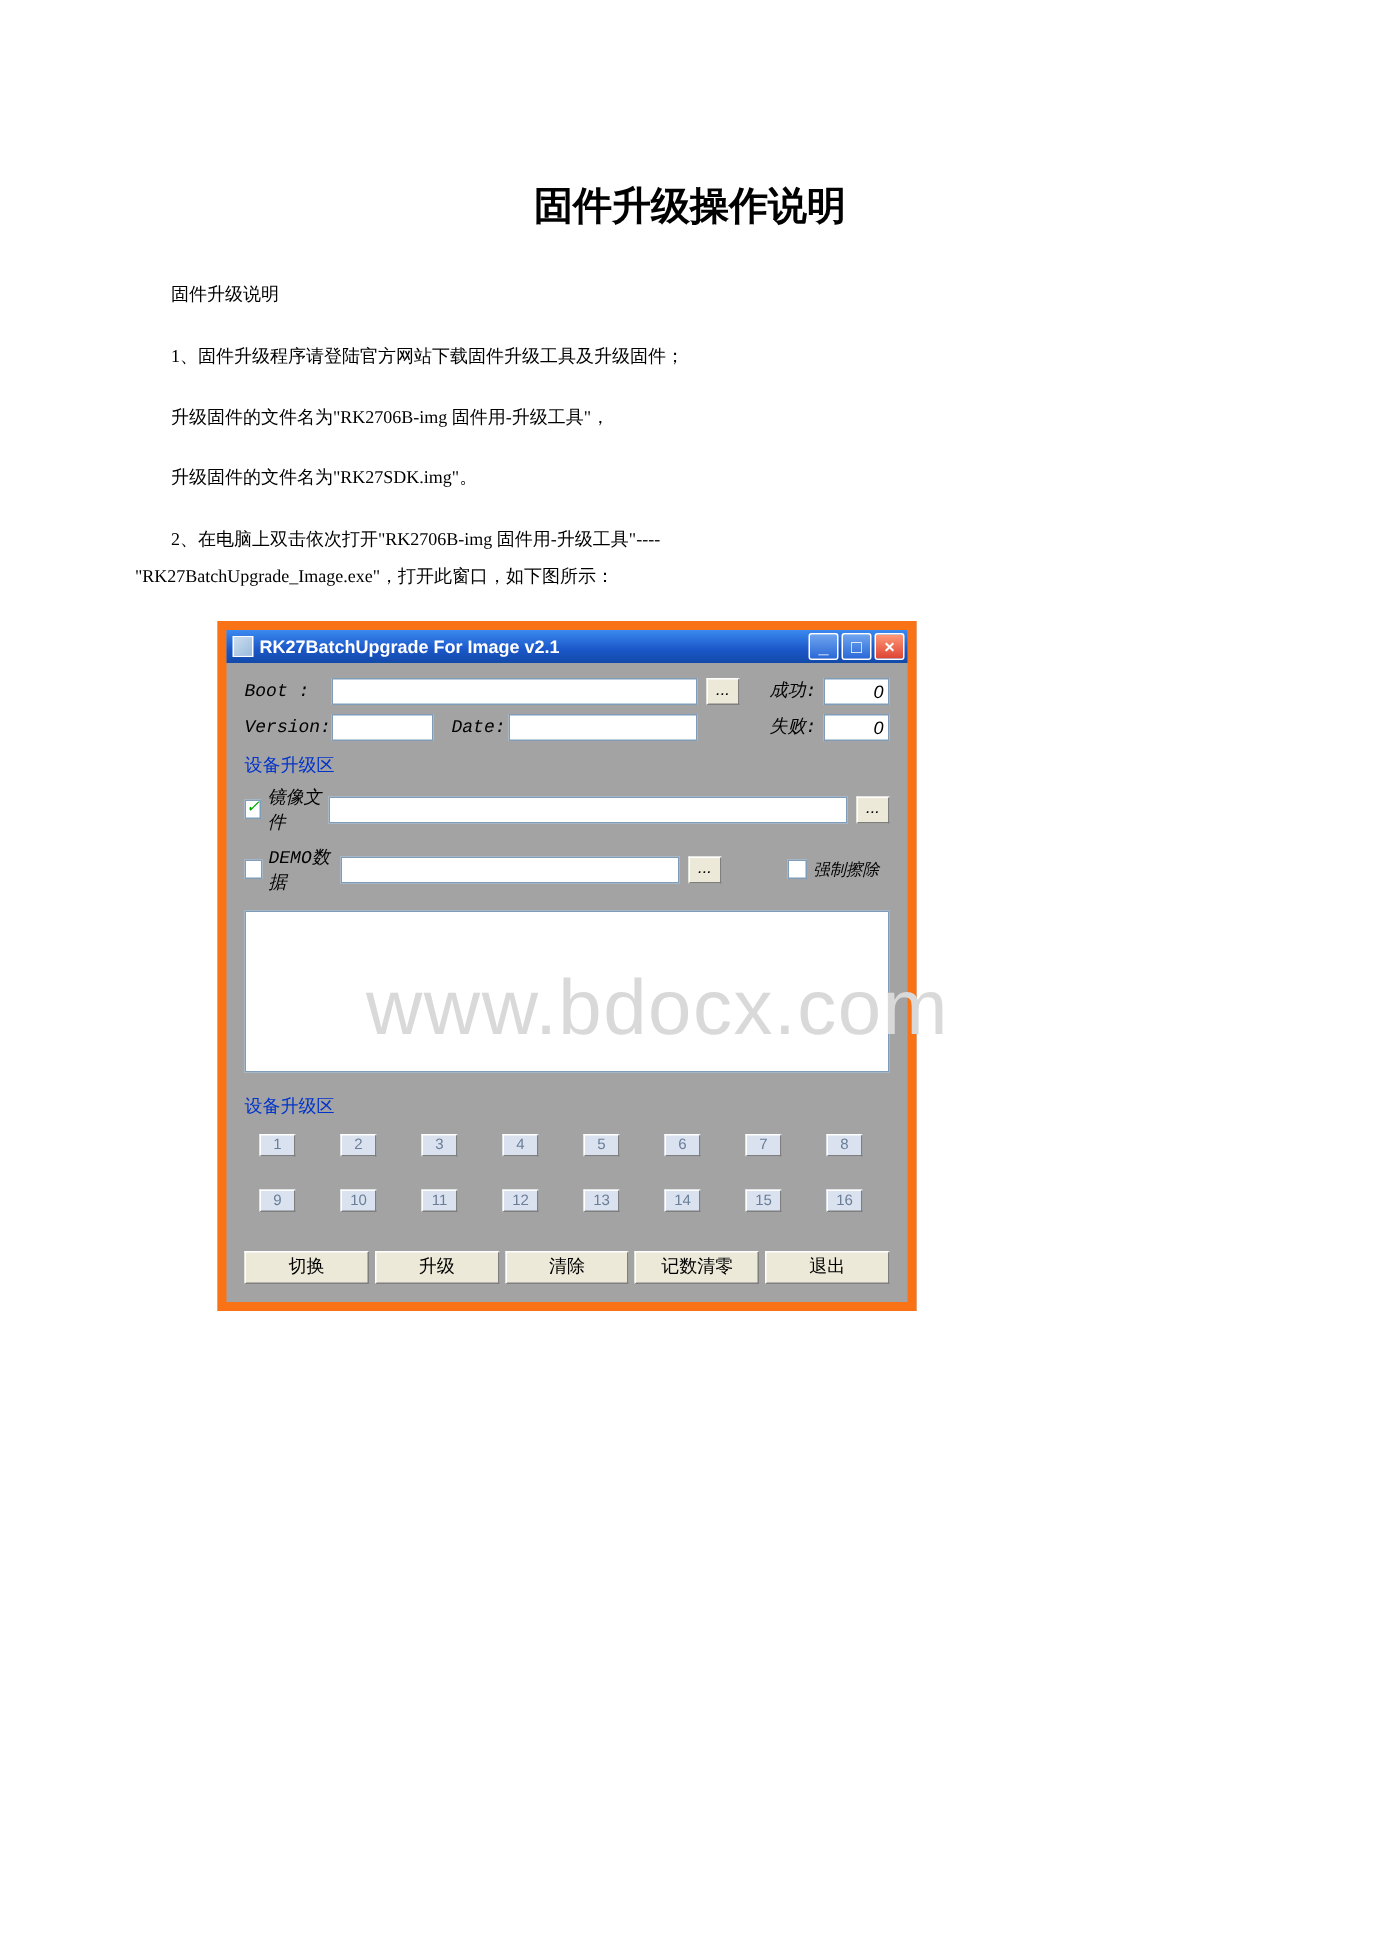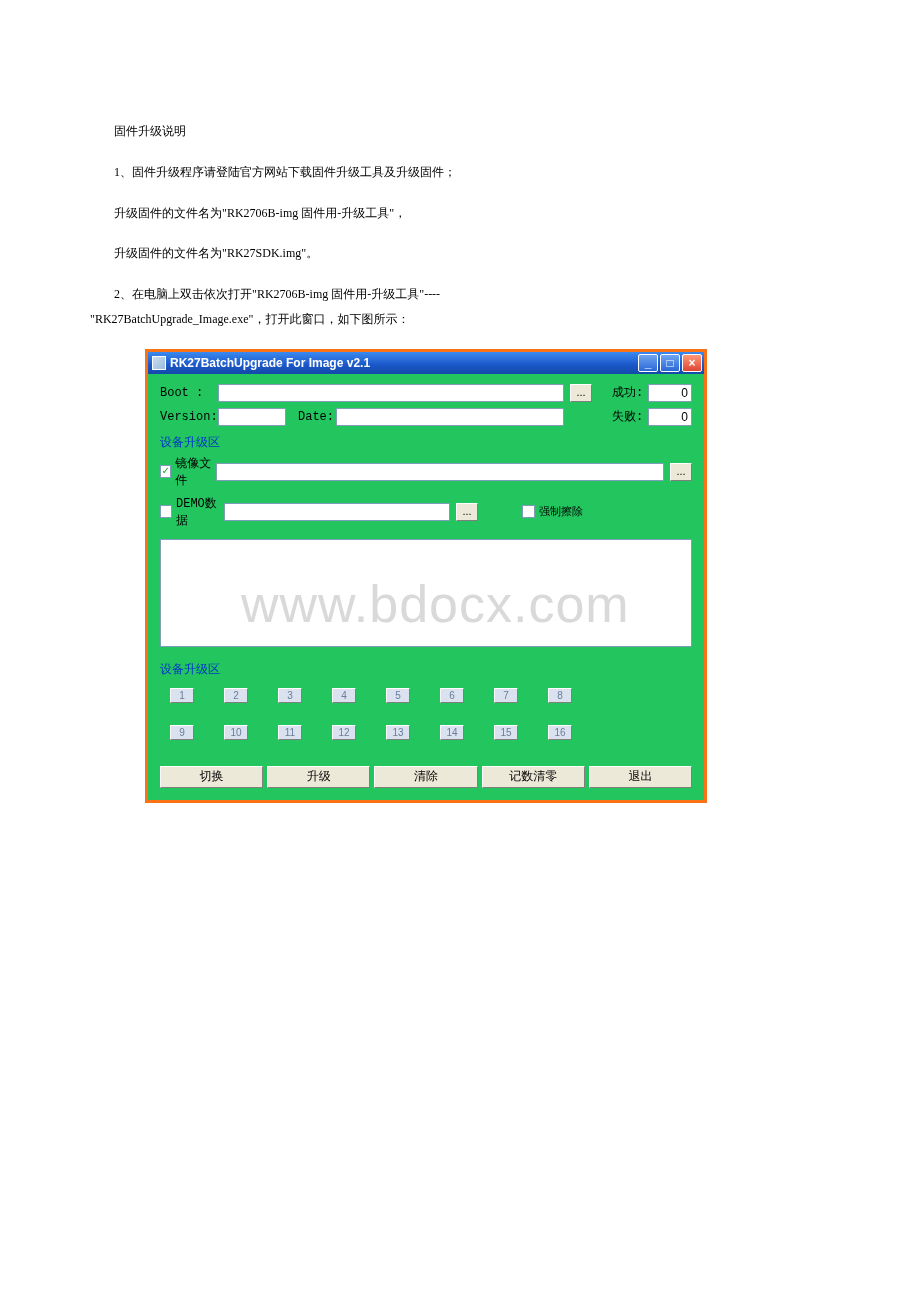--- a/index.html
+++ b/index.html
@@ -21,26 +21,26 @@
   }
   .doc-body p {
     margin: 0 0 18px 0;
     font-size: 12px;
     line-height: 1.9;
     text-indent: 2em;
   }
   .doc-body p.noindent { text-indent: 0; }
   
   .app-window {
-    width: 562px;
+    width: 466px;
     margin: 15px 0 0 55px;
-    border: 3px solid #f97316;
+    border: 6px solid #f97316;
     font-family: "Microsoft Sans Serif","SimSun",sans-serif;
     font-size: 11px;
-    background: #22c55e;
+    background: #a3a3a3;
   }
   .titlebar {
     height: 22px;
     background: linear-gradient(to bottom,#3a8af0 0%,#1b56c8 60%,#124aa8 100%);
     color: #fff;
     display: flex;
     align-items: center;
     padding: 0 2px 0 4px;
     font-weight: bold;
     font-size: 12px;
@@ -59,21 +59,21 @@
     font-weight: bold; font-family: Arial,sans-serif;
     border-radius: 2px;
     border: 1px solid #fff;
   }
   .winbtn.min { background: linear-gradient(#6fa5ee,#2a68d8); color:#fff; }
   .winbtn.max { background: linear-gradient(#6fa5ee,#2a68d8); color:#fff; }
   .winbtn.close { background: linear-gradient(#f97,#d43); color:#fff; }
   .client {
     padding: 10px 12px 12px 12px;
   }
-  .row { display: flex; align-items: center; margin-bottom: 6px; }
+  .row { display: flex; align-items: center; margin-bottom: 6px; font-style: italic; }
   .lbl { font-family:"SimSun","Courier New",monospace; font-size:12px; }
   .field {
     border: 1px solid #7f9db9;
     background: #fff;
     height: 18px;
   }
   .boot-line .lbl { width: 58px; }
   .boot-line .field.boot { flex: 1; margin-right: 6px; }
   .sqbtn {
     width: 22px; height: 18px;
@@ -141,20 +141,21 @@
     border:1px solid #7f7f7f;
     border-top-color:#fff; border-left-color:#fff;
     font-size:12px;
     display:flex; align-items:center; justify-content:center;
   }
 </style>
 </head>
 <body>
 
 <div class="page">
+  <h1 class="doc-title">固件升级操作说明</h1>
   <div class="doc-body">
     <p>固件升级说明</p>
     <p>1、固件升级程序请登陆官方网站下载固件升级工具及升级固件；</p>
     <p>升级固件的文件名为"RK2706B-img 固件用-升级工具"，</p>
     <p>升级固件的文件名为"RK27SDK.img"。</p>
     <p style="margin-bottom:2px;">2、在电脑上双击依次打开"RK2706B-img 固件用-升级工具"----</p>
     <p class="noindent">"RK27BatchUpgrade_Image.exe"，打开此窗口，如下图所示：</p>
   </div>
 
   <div class="app-window">

